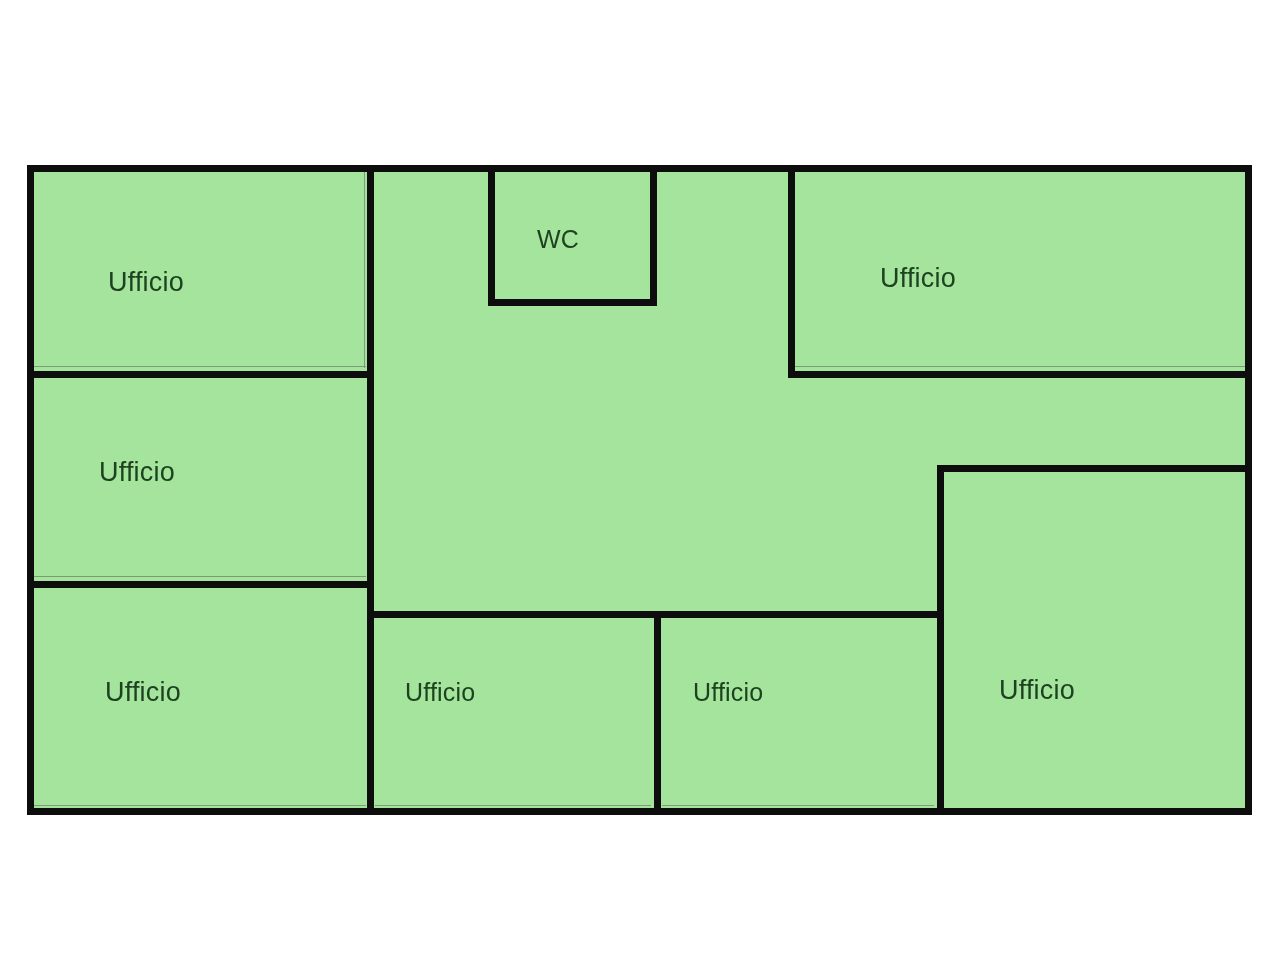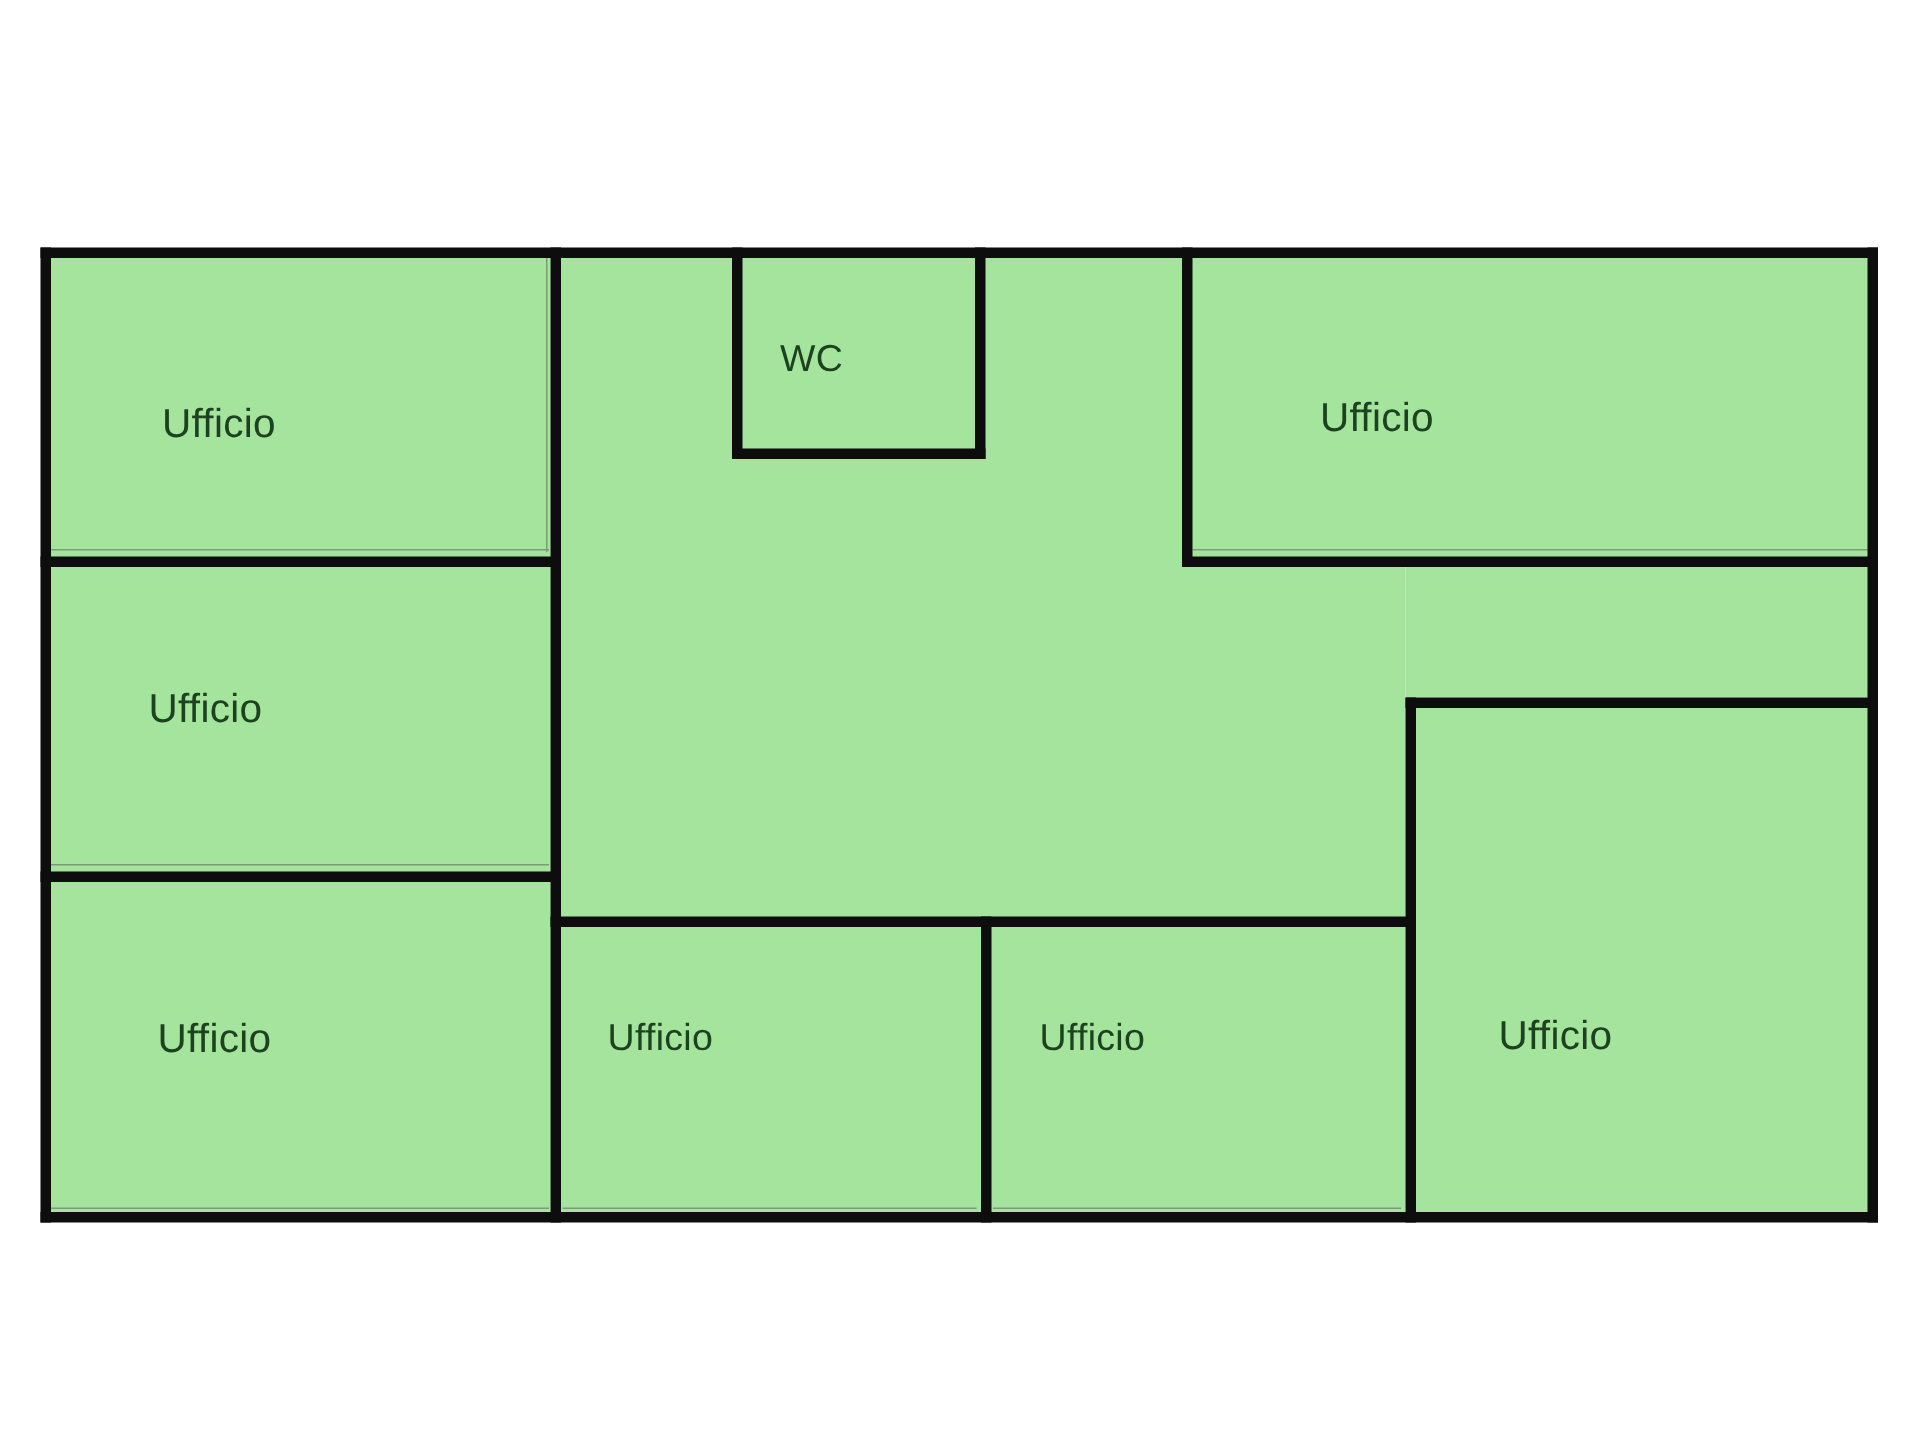--- a/index.html
+++ b/index.html
@@ -97,20 +97,20 @@
         <div class="wall wall-h" style="left: 788px; top: 371px; background: rgb(13, 13, 13); width: 464px; height: 7px;"></div>
         <div class="wall wall-h" style="left: 937px; top: 465px; background: rgb(13, 13, 13); width: 315px; height: 7px;"></div>
         <div class="wall wall-v" style="left: 937px; top: 465px; background: rgb(13, 13, 13); height: 350px; width: 7px;"></div>
         <div class="wall wall-h" style="left: 367px; top: 611px; background: rgb(13, 13, 13); width: 577px; height: 7px;"></div>
         <div class="wall wall-v" style="left: 654px; top: 611px; background: rgb(13, 13, 13); height: 204px; width: 7px;"></div>
       </div>
     <div id="labels-layer">
         <div class="room-label" style="left: 108px; top: 267px; font-size: 27px; color: rgb(29, 66, 32);">Ufficio</div>
         <div class="room-label" style="left: 99px; top: 457px; font-size: 27px; color: rgb(29, 66, 32);">Ufficio</div>
         <div class="room-label" style="left: 105px; top: 677px; font-size: 27px; color: rgb(29, 66, 32);">Ufficio</div>
-        <div class="room-label" style="left: 520px; top: 225px; font-size: 25px; color: rgb(29, 66, 32);">WC</div>
+        <div class="room-label" style="left: 537px; top: 225px; font-size: 25px; color: rgb(29, 66, 32);">WC</div>
         <div class="room-label" style="left: 880px; top: 263px; font-size: 27px; color: rgb(29, 66, 32);">Ufficio</div>
         <div class="room-label" style="left: 999px; top: 675px; font-size: 27px; color: rgb(29, 66, 32);">Ufficio</div>
         <div class="room-label" style="left: 405px; top: 678px; font-size: 25px; color: rgb(29, 66, 32);">Ufficio</div>
         <div class="room-label" style="left: 693px; top: 678px; font-size: 25px; color: rgb(29, 66, 32);">Ufficio</div>
       </div>
   </div>
 </div>
 
 </body></html>

